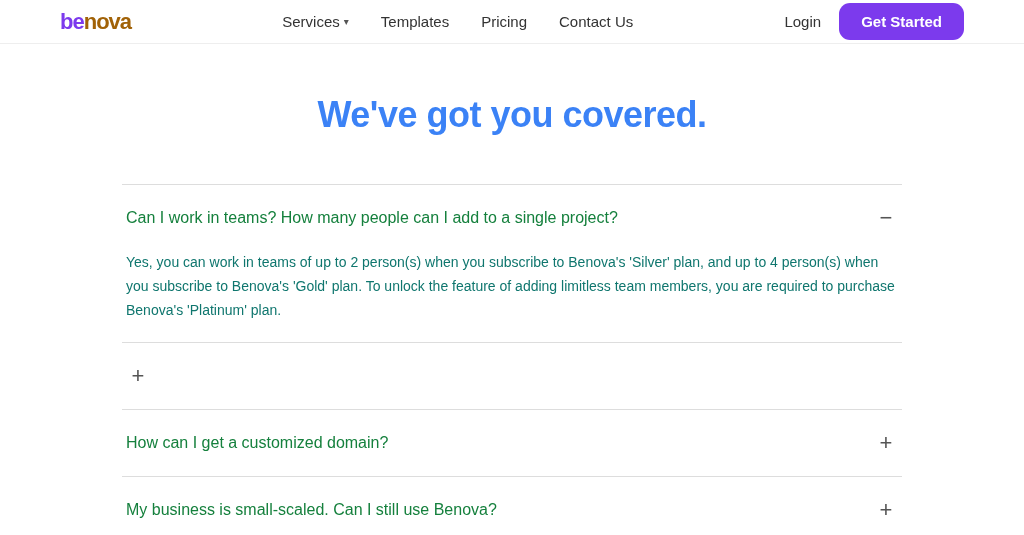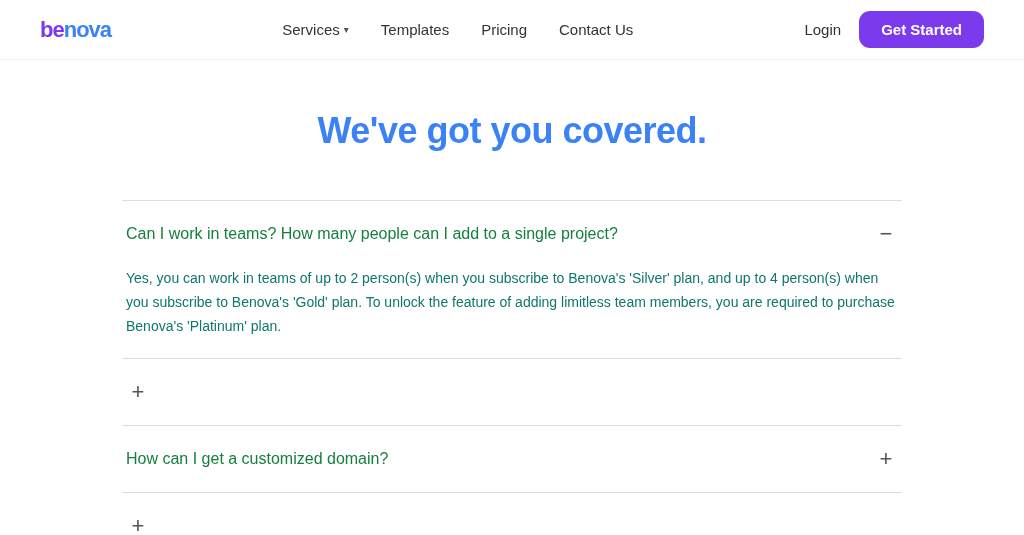--- a/index.html
+++ b/index.html
@@ -3,36 +3,36 @@
   <meta charset="utf-8">
   <style>
     * { margin: 0; padding: 0; box-sizing: border-box; }
     body { font-family: 'Segoe UI', Arial, sans-serif; background: #fff; color: #222; }
 
     
     .navbar {
       display: flex;
       align-items: center;
       justify-content: space-between;
-      padding: 0 40px;
-      height: 60px;
+      padding: 0 60px;
+      height: 44px;
       border-bottom: 1px solid #eee;
       background: #fff;
     }
     .nav-logo {
       display: flex;
       align-items: center;
       font-size: 22px;
       font-weight: 800;
       letter-spacing: -1px;
       color: #7c3aed;
       text-decoration: none;
     }
     .nav-logo span.be { color: #7c3aed; }
-    .nav-logo span.nova { color: #3b82f6; }
+    .nav-logo span.nova { color: #a16207; }
     .nav-links {
       display: flex;
       align-items: center;
       gap: 32px;
       flex: 1;
       justify-content: center;
     }
     .nav-links a {
       text-decoration: none;
       color: #333;
@@ -171,17 +171,18 @@
         </div>
       </div>
       <div class="faq-item">
         <div class="faq-header">
           <div class="faq-question">How can I get a customized domain?</div>
           <div class="faq-toggle">+</div>
         </div>
       </div>
       <div class="faq-item">
         <div class="faq-header">
+          <div class="faq-question">My business is small-scaled. Can I still use Benova?</div>
           <div class="faq-toggle">+</div>
         </div>
       </div>
     </div>
 </main>
 
 </body></html>

